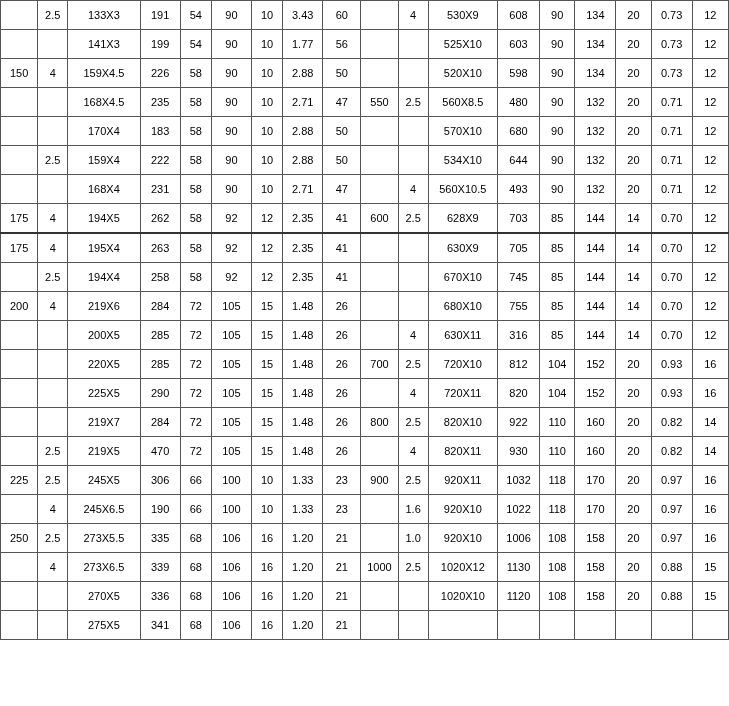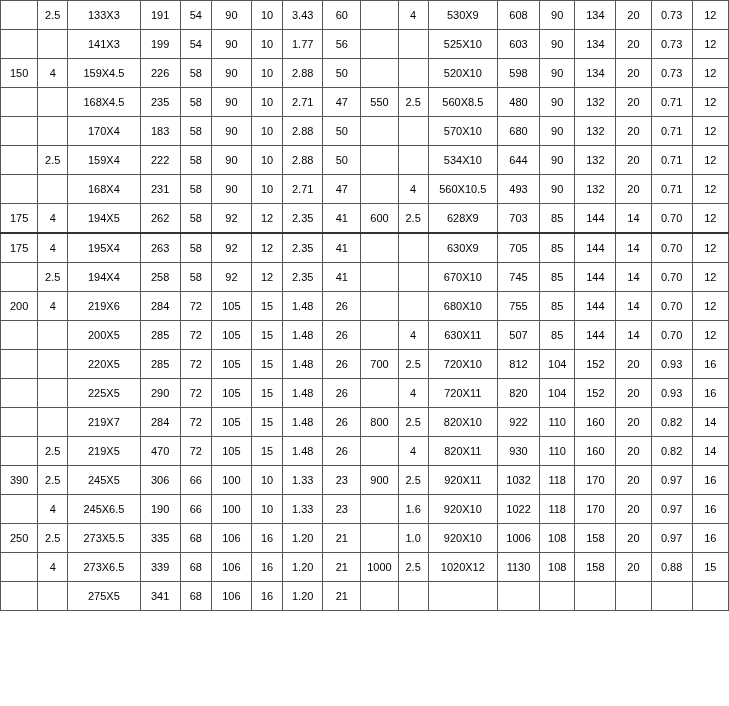--- a/index.html
+++ b/index.html
@@ -318,21 +318,21 @@
           <td>200X5</td>
           <td>285</td>
           <td>72</td>
           <td>105</td>
           <td>15</td>
           <td>1.48</td>
           <td>26</td>
           <td></td>
           <td>4</td>
           <td>630X11</td>
-          <td>507</td>
+          <td>316</td>
           <td>85</td>
           <td>144</td>
           <td>14</td>
           <td>0.70</td>
           <td>12</td>
         </tr>
         <tr>
           <td></td>
           <td></td>
           <td>220X5</td>
@@ -406,21 +406,21 @@
           <td>4</td>
           <td>820X11</td>
           <td>930</td>
           <td>110</td>
           <td>160</td>
           <td>20</td>
           <td>0.82</td>
           <td>14</td>
         </tr>
         <tr>
-          <td>390</td>
+          <td>225</td>
           <td>2.5</td>
           <td>245X5</td>
           <td>306</td>
           <td>66</td>
           <td>100</td>
           <td>10</td>
           <td>1.33</td>
           <td>23</td>
           <td>900</td>
           <td>2.5</td>
@@ -488,20 +488,40 @@
           <td>1130</td>
           <td>108</td>
           <td>158</td>
           <td>20</td>
           <td>0.88</td>
           <td>15</td>
         </tr>
         <tr>
           <td></td>
           <td></td>
+          <td>270X5</td>
+          <td>336</td>
+          <td>68</td>
+          <td>106</td>
+          <td>16</td>
+          <td>1.20</td>
+          <td>21</td>
+          <td></td>
+          <td></td>
+          <td>1020X10</td>
+          <td>1120</td>
+          <td>108</td>
+          <td>158</td>
+          <td>20</td>
+          <td>0.88</td>
+          <td>15</td>
+        </tr>
+        <tr>
+          <td></td>
+          <td></td>
           <td>275X5</td>
           <td>341</td>
           <td>68</td>
           <td>106</td>
           <td>16</td>
           <td>1.20</td>
           <td>21</td>
           <td></td>
           <td></td>
           <td></td>

